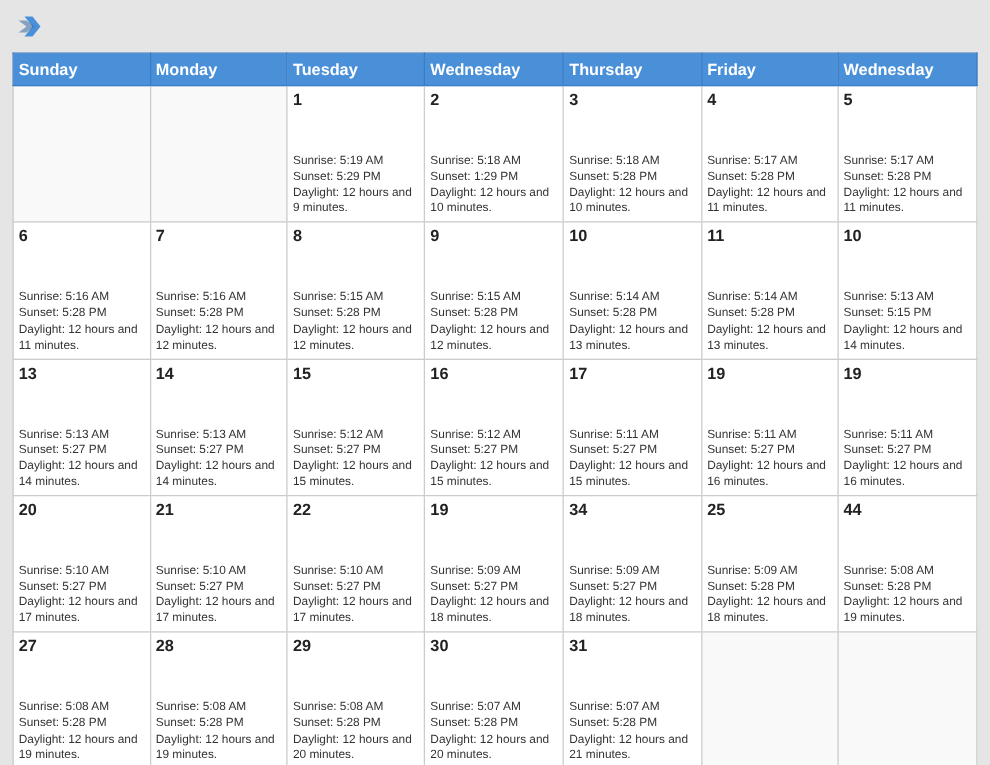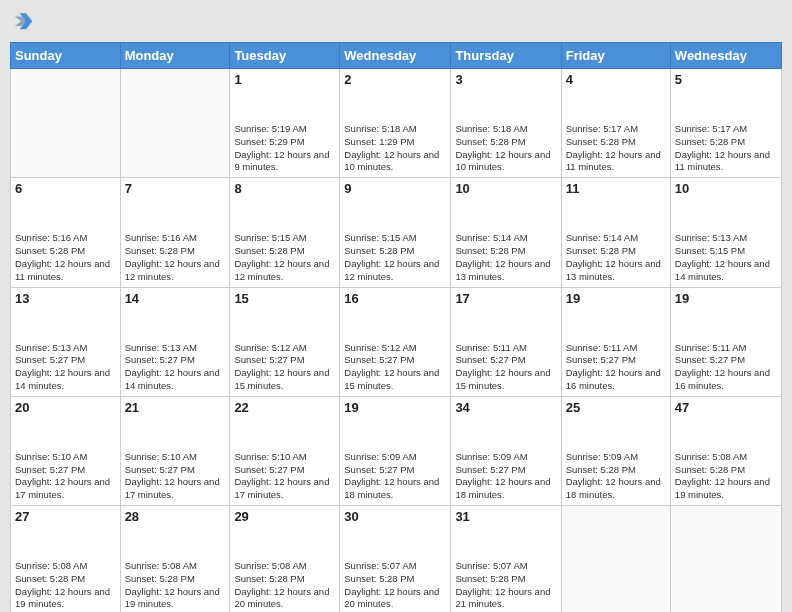--- a/index.html
+++ b/index.html
@@ -287,21 +287,21 @@
 Sunset: 5:27 PM
 Daylight: 12 hours and 18 minutes.</div>
             </td>
             <td>
               <span class="day-num">25</span>
               <div class="day-info">Sunrise: 5:09 AM
 Sunset: 5:28 PM
 Daylight: 12 hours and 18 minutes.</div>
             </td>
             <td>
-              <span class="day-num">47</span>
+              <span class="day-num">44</span>
               <div class="day-info">Sunrise: 5:08 AM
 Sunset: 5:28 PM
 Daylight: 12 hours and 19 minutes.</div>
             </td>
           </tr>
           <tr>
             <td>
               <span class="day-num">27</span>
               <div class="day-info">Sunrise: 5:08 AM
 Sunset: 5:28 PM

